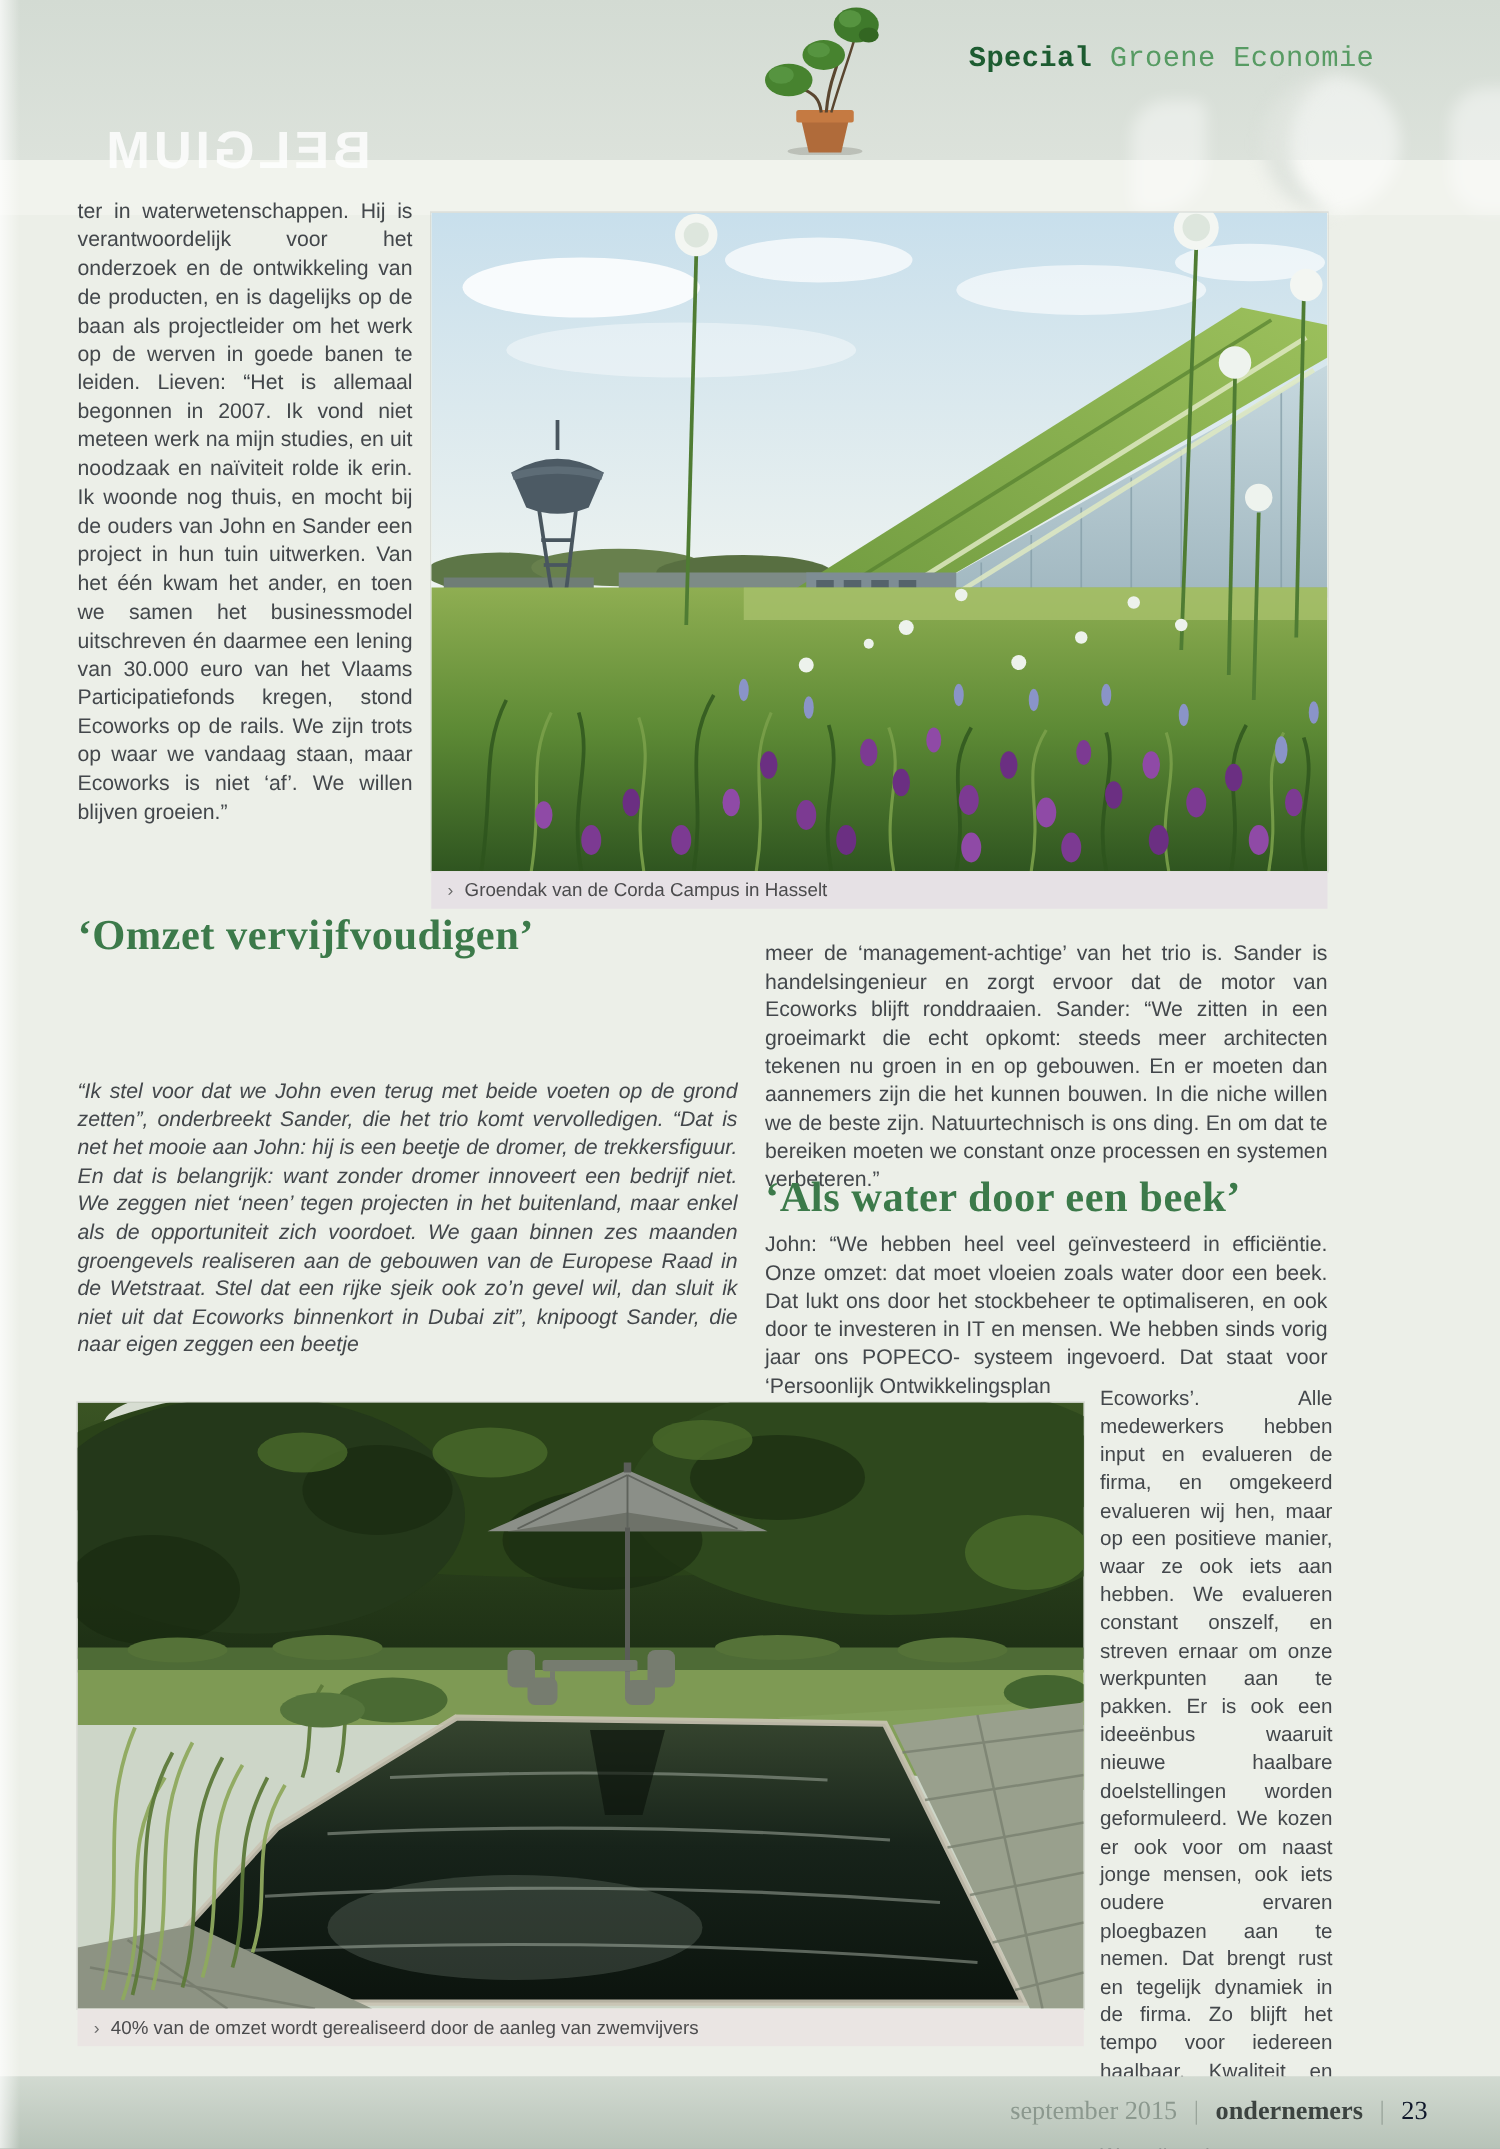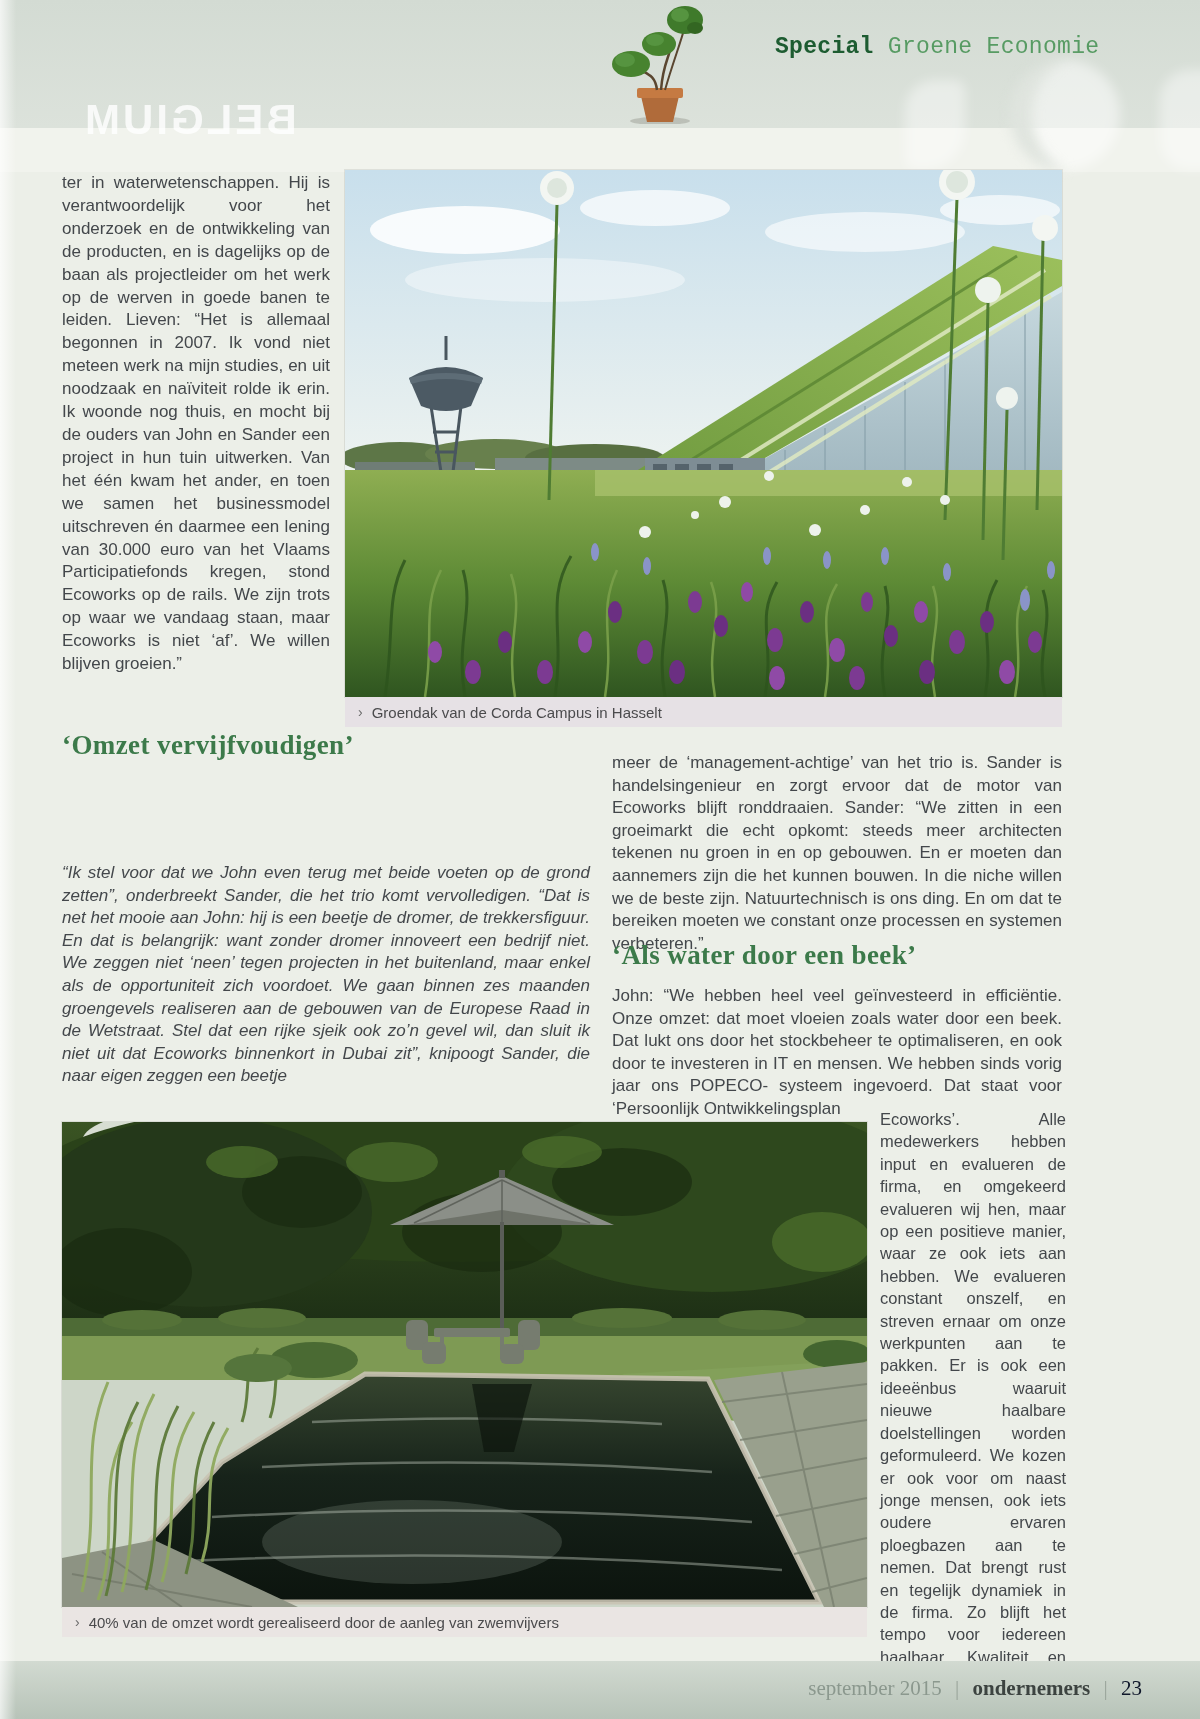--- a/index.html
+++ b/index.html
@@ -17,28 +17,28 @@
         font-weight:bold;font-size:42px;letter-spacing:3px;color:rgba(255,255,255,.8);}
   .bleed{position:absolute;background:rgba(255,255,255,.42);filter:blur(6px);}
   .bleed.b1{left:905px;top:80px;width:60px;height:90px;border-radius:30px 10px 40px 10px;}
   .bleed.b2{left:1010px;top:60px;width:110px;height:110px;border-radius:55px;
         box-shadow:inset 28px 0 0 -6px #dfe4de;background:rgba(255,255,255,.5);}
   .bleed.b3{left:1160px;top:70px;width:60px;height:100px;border-radius:30px 0 0 30px;}
   .edge-light{position:absolute;left:0;top:0;width:16px;height:100%;
         background:linear-gradient(to right,rgba(255,255,255,.7),rgba(255,255,255,0));z-index:5;}
   
   .col{position:absolute;text-align:justify;font-size:17px;line-height:22.6px;}
-  .intro{left:62px;top:172px;width:268px;line-height:22.9px;}
+  .intro{left:62px;top:158px;width:268px;line-height:22.9px;}
   .p1{left:62px;top:772px;width:528px;}
   .p2{left:62px;top:862px;width:528px;font-style:italic;}
   .c2{left:612px;top:752px;width:450px;}
   .beekwide{left:612px;top:985px;width:450px;}
   .beeknarrow{left:880px;top:1108px;width:186px;line-height:22.4px;font-size:16.5px;}
   .heading{position:absolute;font-family:"Liberation Serif",serif;font-weight:bold;
-        font-size:27px;color:#3c7a4a;letter-spacing:.4px;white-space:nowrap;}
+        font-size:34px;color:#3c7a4a;letter-spacing:.4px;white-space:nowrap;}
   .h1{left:62px;top:730px;}
   .h2{left:612px;top:940px;}
   
   .photo{position:absolute;overflow:hidden;box-shadow:0 0 0 1px rgba(0,0,0,.08);}
   .photo1{left:345px;top:170px;width:717px;height:527px;}
   .photo2{left:62px;top:1122px;width:805px;height:485px;}
   .photo svg{display:block;}
   .capbar{position:absolute;height:30px;display:flex;align-items:center;gap:9px;
         padding-left:13px;box-sizing:border-box;background:#e6e1e5;color:#4b4b4d;font-size:15px;}
   .cap1{left:345px;top:697px;width:717px;}

